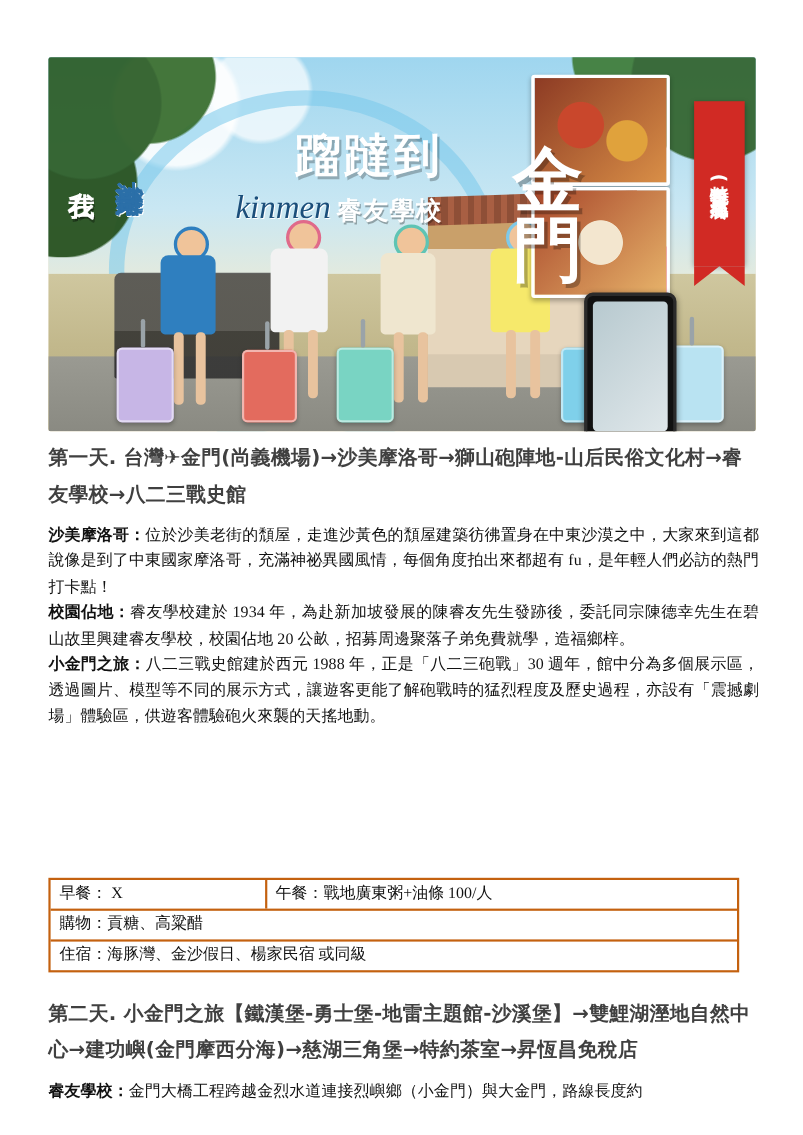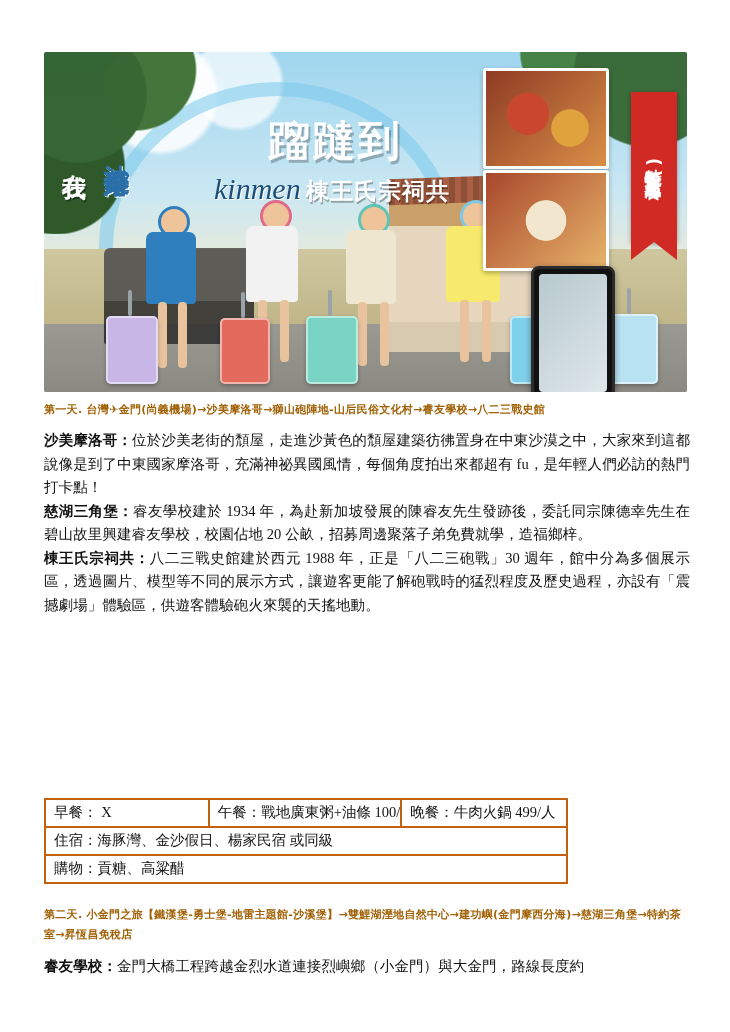--- a/index.html
+++ b/index.html
@@ -206,42 +206,42 @@
     background:#9aa3a8;border-radius:2px;
   }
 
   
   .body-text{
     position:absolute;left:44px;top:400px;width:646px;
   }
   .day-head{
     font-family:"DejaVu Sans", sans-serif;
     font-weight:bold;
-    font-size:11px;
+    font-size:18px;
     line-height:1.85;
-    color:#a16207;
+    color:#404040;
     margin:0 0 2px 0;
     letter-spacing:.3px;
   }
   .para{
     font-size:14.5px;
     line-height:1.62;
     margin:0;
     text-align:justify;
     letter-spacing:.1px;
   }
   .para .lbl{
     font-family:"DejaVu Sans", sans-serif;
     font-weight:bold;
   }
   .spacer-sm{height:7px;}
 
   
   .meal-box{
-    position:absolute;left:44px;top:798px;width:524px;
+    position:absolute;left:44px;top:798px;width:628px;
     border:2px solid #c4610f;
     box-sizing:border-box;
   }
   .meal-row{
     display:flex;
     border-bottom:2px solid #c4610f;
     min-height:26px;
   }
   .meal-row:last-child{border-bottom:none;}
   .meal-cell{
@@ -324,52 +324,52 @@
     <div class="phone">
         <div class="scr"></div>
       </div>
     <div class="ribbon">
       <span>特色餐(痛風餐)</span>
     </div>
 
     <div class="hero-title">
       <div class="t-stroll">蹓躂到</div>
       <div class="t-kinmen">kinmen</div>
-      <div class="t-go">棟王氏宗祠共</div>
+      <div class="t-go">睿友學校</div>
+      <div class="t-jinmen">金門</div>
     </div>
     <div class="t-vert-left">我在</div>
     <div class="t-vert-blue">沙美摩洛哥</div>
   </div>
 
   <div class="body-text">
     <div class="day-head">第一天. 台灣✈金門(尚義機場)→沙美摩洛哥→獅山砲陣地-山后民俗文化村→睿友學校→八二三戰史館</div>
     <div class="spacer-sm"></div>
 
     <p class="para">
       <span class="lbl">沙美摩洛哥：</span><span>位於沙美老街的頹屋，走進沙黃色的頹屋建築彷彿置身在中東沙漠之中，大家來到這都說像是到了中東國家摩洛哥，充滿神祕異國風情，每個角度拍出來都超有 fu，是年輕人們必訪的熱門打卡點！</span>
     </p>
     <p class="para">
-      <span class="lbl">慈湖三角堡：</span><span>睿友學校建於 1934 年，為赴新加坡發展的陳睿友先生發跡後，委託同宗陳德幸先生在碧山故里興建睿友學校，校園佔地 20 公畝，招募周邊聚落子弟免費就學，造福鄉梓。</span>
+      <span class="lbl">校園佔地：</span><span>睿友學校建於 1934 年，為赴新加坡發展的陳睿友先生發跡後，委託同宗陳德幸先生在碧山故里興建睿友學校，校園佔地 20 公畝，招募周邊聚落子弟免費就學，造福鄉梓。</span>
     </p>
     <p class="para">
-      <span class="lbl">棟王氏宗祠共：</span><span>八二三戰史館建於西元 1988 年，正是「八二三砲戰」30 週年，館中分為多個展示區，透過圖片、模型等不同的展示方式，讓遊客更能了解砲戰時的猛烈程度及歷史過程，亦設有「震撼劇場」體驗區，供遊客體驗砲火來襲的天搖地動。</span>
+      <span class="lbl">小金門之旅：</span><span>八二三戰史館建於西元 1988 年，正是「八二三砲戰」30 週年，館中分為多個展示區，透過圖片、模型等不同的展示方式，讓遊客更能了解砲戰時的猛烈程度及歷史過程，亦設有「震撼劇場」體驗區，供遊客體驗砲火來襲的天搖地動。</span>
     </p>
   </div>
 
   <div class="meal-box">
     <div class="meal-row">
       <div class="meal-cell c-breakfast">早餐： X</div>
       <div class="meal-cell c-lunch">午餐：戰地廣東粥+油條 100/人</div>
-      <div class="meal-cell c-dinner">晚餐：牛肉火鍋 499/人</div>
+    </div>
+    <div class="meal-row">
+      <div class="meal-cell c-full">購物：貢糖、高粱醋</div>
     </div>
     <div class="meal-row">
       <div class="meal-cell c-full">住宿：海豚灣、金沙假日、楊家民宿 或同級</div>
-    </div>
-    <div class="meal-row">
-      <div class="meal-cell c-full">購物：貢糖、高粱醋</div>
     </div>
   </div>
 
   <div class="day2">
     <div class="day-head">第二天. 小金門之旅【鐵漢堡-勇士堡-地雷主題館-沙溪堡】→雙鯉湖溼地自然中心→建功嶼(金門摩西分海)→慈湖三角堡→特約茶室→昇恆昌免稅店</div>
     <div class="spacer-sm"></div>
     <p class="para">
       <span class="lbl">睿友學校：</span><span>金門大橋工程跨越金烈水道連接烈嶼鄉（小金門）與大金門，路線長度約</span>
     </p>
   </div>

